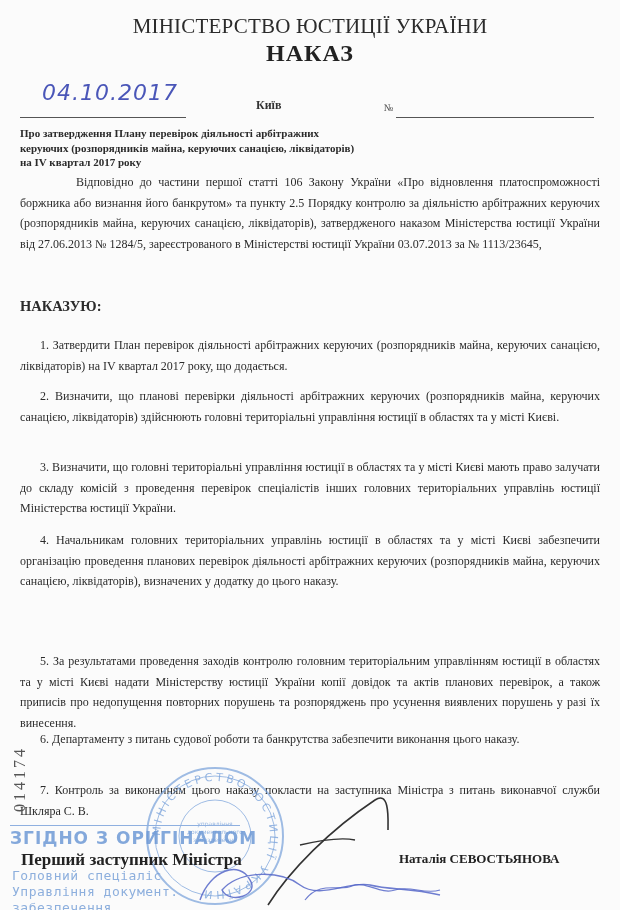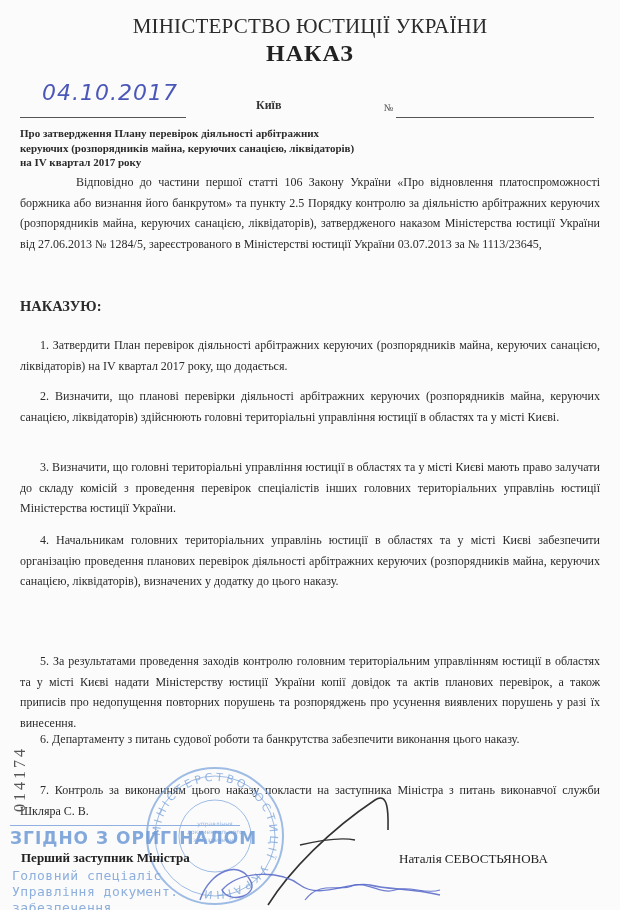--- a/index.html
+++ b/index.html
@@ -54,24 +54,24 @@
   .p-intro { top: 172px; }
   .orders { top: 298px; font-weight: bold; font-size: 14.5px; position: absolute; left: 20px; color: #2b2b2b; }
   .p1 { top: 335px; }
   .p2 { top: 386px; }
   .p3 { top: 457px; }
   .p4 { top: 530px; }
   .p5 { top: 619px; margin-top: 32px; }
   .p6 { top: 729px; }
   .p7 { top: 780px; }
   .sig-left {
-    position: absolute; left: 21px; top: 850px; font-size: 13px; font-weight: bold; color: #222;
+    position: absolute; left: 21px; top: 850px; font-size: 17px; font-weight: bold; color: #222;
   }
   .sig-right {
-    position: absolute; left: 399px; top: 851px; font-size: 13px; font-weight: normal; color: #222;
+    position: absolute; left: 399px; top: 851px; font-size: 13px; font-weight: bold; color: #222;
   }
   .stamp-approved {
     position: absolute; left: 10px; top: 828px;
     font-family: "DejaVu Sans", sans-serif; font-weight: bold;
     font-size: 17px; color: #6f9ad6; letter-spacing: 1px; opacity: 0.85;
   }
   .stamp-box-line {
     position: absolute; left: 10px; top: 825px; width: 230px; height: 1px; background: #8fb0e0;
   }
   .stamp-sub {

